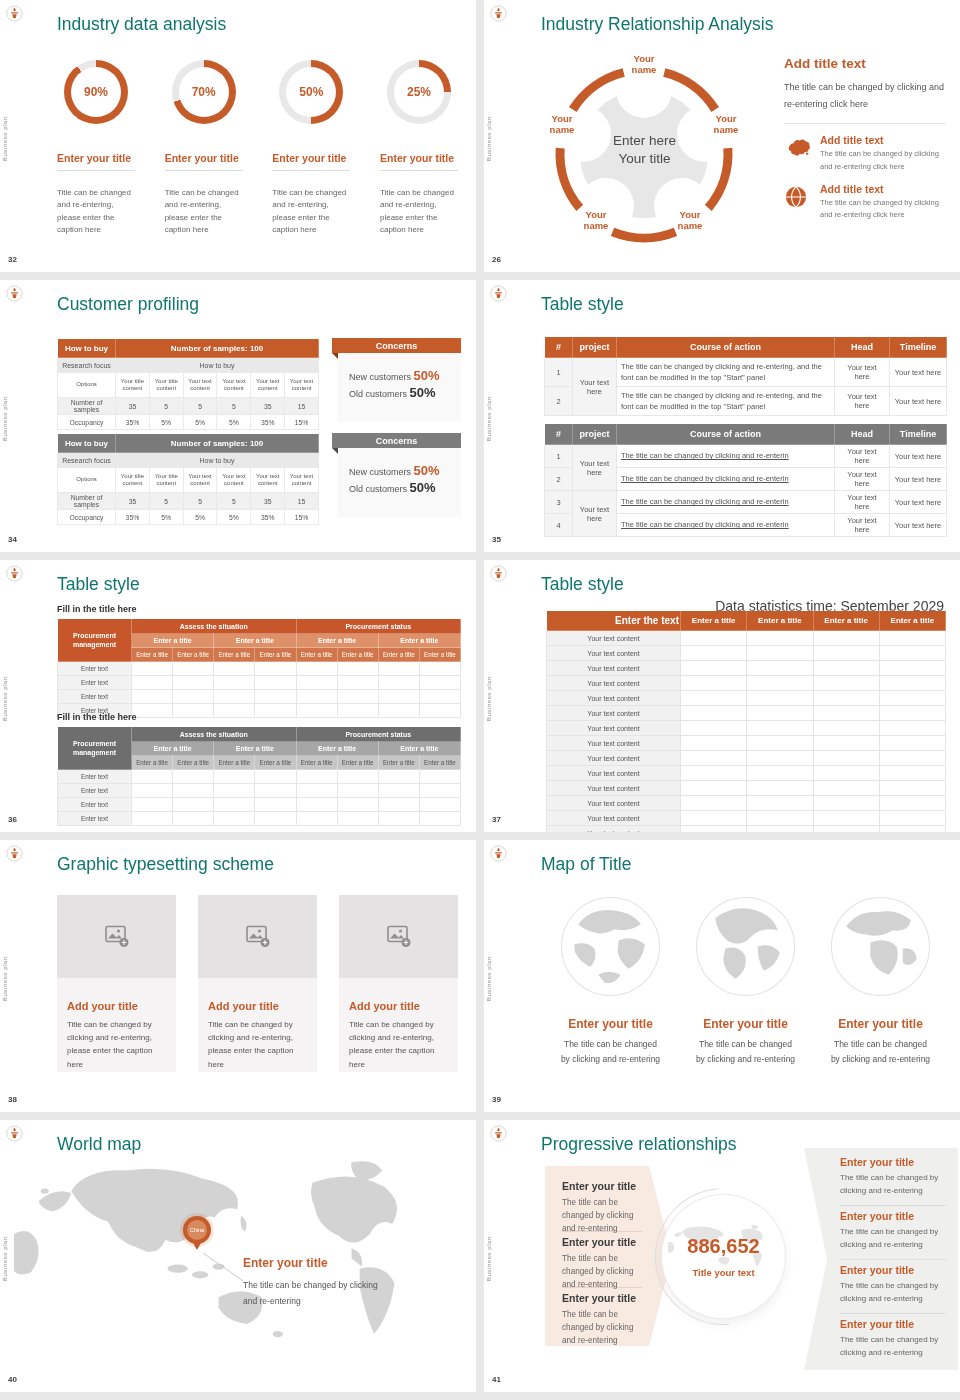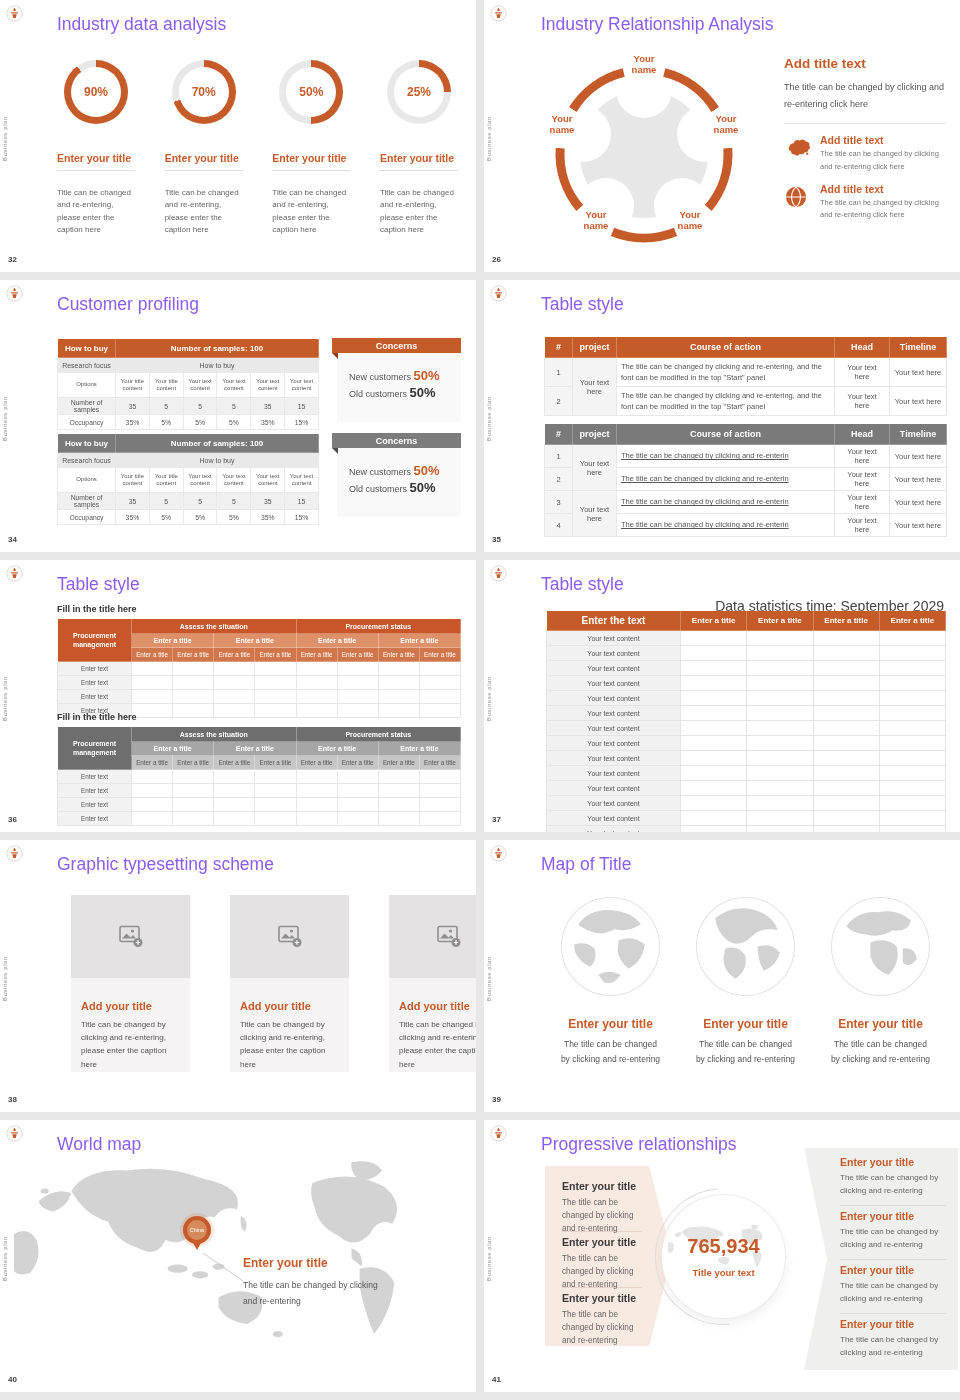--- a/index.html
+++ b/index.html
@@ -1,21 +1,21 @@
 <!DOCTYPE html>
 <html><head>
 <meta charset="utf-8">
 <style>
   html,body{margin:0;padding:0;background:#e8e8e8;font-family:"Liberation Sans",sans-serif;}
   .sheet{width:960px;height:1400px;box-sizing:border-box;display:grid;grid-template-columns:1fr 1fr;grid-auto-rows:272px;gap:8px;padding-bottom:8px;background:#e8e8e8;}
   .slide{position:relative;background:#fff;overflow:hidden;}
   .logo{position:absolute;left:6px;top:5px;width:17px;height:17px;}
   .vtext{position:absolute;left:2px;top:116px;font-size:6px;color:#8f8f8f;writing-mode:vertical-rl;transform:rotate(180deg);letter-spacing:.6px;}
   .snum{position:absolute;left:8px;bottom:8px;font-size:8px;font-weight:bold;color:#404040;}
-  .stitle{position:absolute;left:57px;top:14px;font-size:17.5px;color:#8b5cf6;font-weight:400;}
+  .stitle{position:absolute;left:57px;top:14px;font-size:17.5px;color:#0f766e;font-weight:400;}
 
   
   .donut-row{position:absolute;left:57px;right:18px;top:60px;display:flex;justify-content:space-between;}
   .donut-col{width:78px;}
   .donut{position:relative;width:64px;height:64px;margin:0 auto;border-radius:50%;background:#e8e8e8;}
   .donut::after{content:"";position:absolute;inset:7px;background:#fff;border-radius:50%;}
   .donut .pct{position:absolute;inset:0;display:flex;align-items:center;justify-content:center;font-size:12px;font-weight:bold;color:#c65b2a;z-index:1;}
   .donut-title{margin-top:28px;font-size:10.5px;font-weight:bold;color:#c65b2a;padding-bottom:6px;border-bottom:1px solid #ddd;}
   .donut-cap{margin-top:16px;font-size:8px;color:#666;line-height:1.55;}
 
@@ -77,27 +77,27 @@
   .t36.gray .r1 th,.t36.gray td.corner{background:#6e6e6e;}
   .t36.gray .r2 th{background:#a6a6a6;}
   .t36.gray .r3 th{background:#c6c6c6;color:#555;}
   .t36 .body td{border:1px solid #e6e6e6;height:11px;background:#fff;}
   .t36 .body td.rl{background:#f2f2f2;font-size:6.3px;}
 
   
   .note37{position:absolute;right:16px;top:38px;font-size:14px;color:#444;}
   .t37{position:absolute;left:62px;top:50px;width:400px;font-size:7px;color:#555;text-align:center;}
   .t37 th{background:#c65b2a;color:#fff;height:17px;border:1px solid rgba(255,255,255,.25);}
-  .t37 th.main{font-size:10px;font-weight:bold;}
+  .t37 th.main{font-size:10px;font-weight:bold;text-align:right;}
   .t37 th.col{font-size:8px;font-weight:bold;}
   .t37 td{border:1px solid #e4e4e4;height:12px;}
   .t37 td.rl{background:#f1f1f1;}
 
   
-  .cards{position:absolute;left:71px;top:55px;display:flex;gap:40px;}
+  .cards{position:absolute;left:57px;top:55px;display:flex;gap:22px;}
   .card{width:119px;height:177px;display:flex;flex-direction:column;}
   .cimg{height:83px;background:#e4e2e2;display:flex;align-items:center;justify-content:center;}
   .cbody{flex:1;background:#f5f3f3;padding:22px 10px 0 10px;box-sizing:border-box;}
   .cbody h4{margin:0 0 6px 0;font-size:11px;color:#c65b2a;}
   .cbody p{margin:0;font-size:8px;color:#555;line-height:1.65;}
 
   
   .globes{position:absolute;left:75px;top:56px;display:flex;gap:32px;}
   .gcol{width:103px;text-align:center;}
   .gcol h4{margin:16px 0 6px 0;font-size:12px;color:#c65b2a;}
@@ -203,20 +203,24 @@
           <path d="M38.2 106.1 A84 84 0 0 0 57.7 166"></path>
           <path d="M90.5 189.9 A84 84 0 0 0 153.5 189.9"></path>
           <path d="M186.3 166 A84 84 0 0 0 205.8 106.1"></path>
         </g>
       </svg>
       <div class="nlabel" style="left:104px;top:12px;">Your name</div>
       <div class="nlabel" style="left:22px;top:72px;">Your name</div>
       <div class="nlabel" style="left:186px;top:72px;">Your name</div>
       <div class="nlabel" style="left:56px;top:168px;">Your name</div>
       <div class="nlabel" style="left:150px;top:168px;">Your name</div>
+      <div class="dcenter">
+        <div>Enter here</div>
+        <div>Your title</div>
+      </div>
     </div>
     <div class="s33-right">
       <h3>Add title text</h3>
       <p class="lead">The title can be changed by clicking and re-entering click here</p>
       <div class="s33-div"></div>
       <div class="s33-item">
         <span class="ic">
           <svg width="28" height="23" viewBox="0 0 32 26">
               <path fill="#c65b2a" d="M6 12 Q7 8 11 8 Q13 3 18 5 Q22 2 25 6 Q30 7 29 11 Q31 14 28 15 Q28 19 24 18 Q22 22 18 20 Q16 24 12 21 Q8 21 8 17 Q4 16 6 12 Z"></path>
               <circle cx="26.5" cy="20" r="1.4" fill="#c65b2a"></circle>
@@ -960,19 +964,19 @@
           <path d="M24 46 Q40 32 56 38 Q52 52 38 56 Q27 54 24 46 Z"></path>
           <path d="M56 36 Q70 14 110 16 Q150 10 185 24 Q225 32 218 54 Q204 50 196 62 Q186 58 176 72 Q166 92 148 84 Q140 102 122 92 Q100 86 92 66 Q70 60 56 36 Z"></path>
           <ellipse cx="160" cy="112" rx="10" ry="4"></ellipse>
           <ellipse cx="182" cy="118" rx="8" ry="3.5"></ellipse>
           <path d="M200 140 Q222 128 242 140 Q246 158 228 166 Q208 164 200 150 Z"></path>
           <path d="M330 8 Q352 4 360 16 Q350 28 336 24 Q328 16 330 8Z"></path>
           <path d="M292 28 Q330 14 362 32 Q382 48 370 68 Q356 62 348 78 Q332 94 318 80 Q298 72 294 52 Q288 38 292 28 Z"></path>
           <path d="M338 112 Q362 106 372 126 Q368 156 352 176 Q342 152 338 130 Z"></path>
         </g>
       </svg>
-      <div class="big">765,934</div>
+      <div class="big">886,652</div>
       <div class="sub">Title your text</div>
     </div>
     <div class="snum">41</div>
   </div>
 
 </div>
 
 </body></html>

